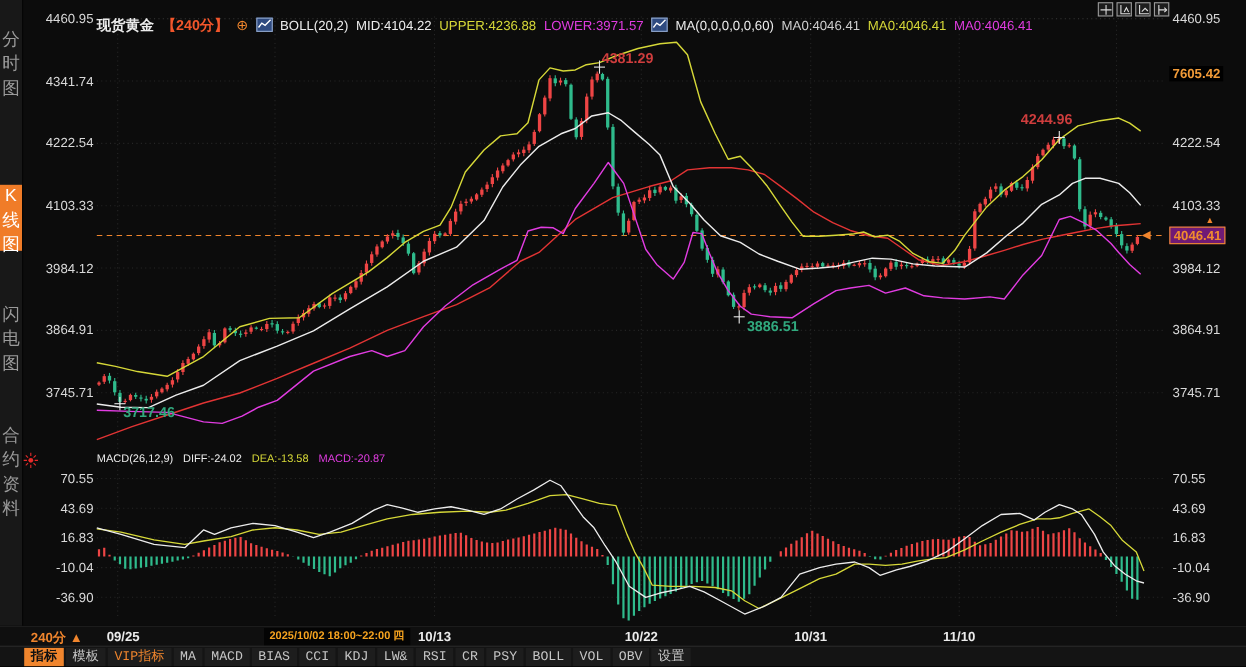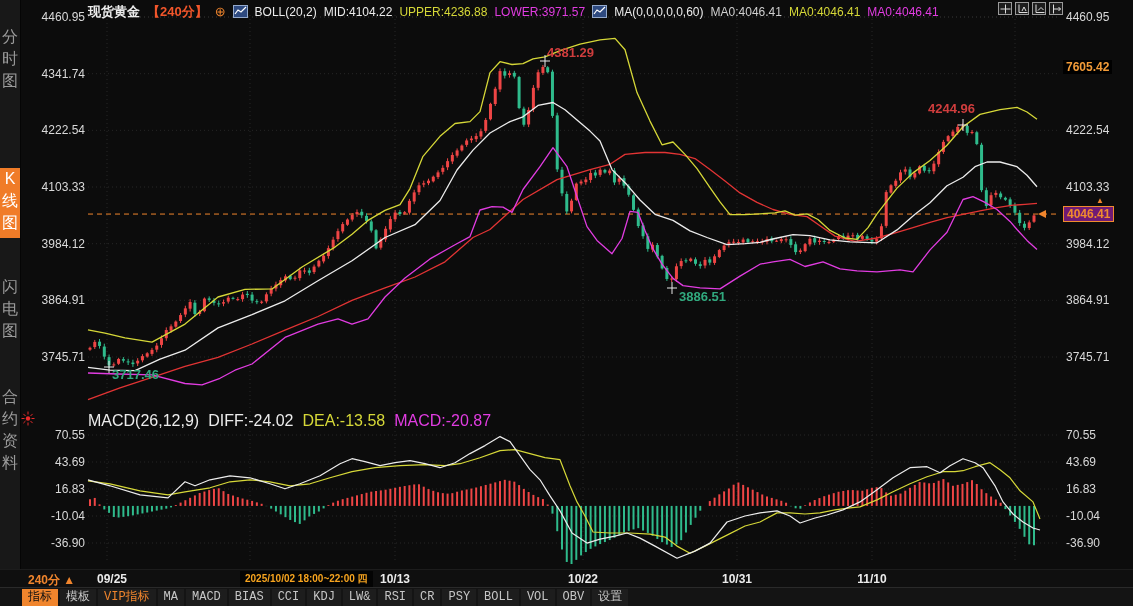--- a/index.html
+++ b/index.html
@@ -5,46 +5,46 @@
   html,body{margin:0;padding:0;background:#000;}
   .app{position:relative;width:1133px;height:606px;background:#0c0c0c;overflow:hidden;
        font-family:"Liberation Sans",sans-serif;-webkit-font-smoothing:antialiased;}
   #chart-svg{position:absolute;left:0;top:0;z-index:1;}
   
   .sidebar{position:absolute;left:0;top:0;width:20px;height:569px;background:#181818;border-right:1px solid #050505;z-index:5;}
   .side-item{position:absolute;left:0;width:20px;color:#9a9a9a;font-size:16px;line-height:22px;text-align:center;word-break:break-all;cursor:pointer;}
   .side-item.active{background:#f07c28;color:#ffffff;}
   .sun-icon{position:absolute;left:21px;top:411px;z-index:6;}
   
-  .hdr{position:absolute;left:88px;top:4px;height:15px;display:flex;align-items:center;gap:7px;z-index:6;font-size:12px;white-space:nowrap;}
+  .hdr{position:absolute;left:88px;top:15px;height:15px;display:flex;align-items:center;gap:7px;z-index:6;font-size:12px;white-space:nowrap;}
   .w{color:#ececec;} .sym{color:#ececec;font-weight:bold;font-size:13px;}
   .per{color:#f2562b;font-weight:bold;font-size:13px;} .yl{color:#d6d838;} .mg{color:#e13ce1;} .gy{color:#cfcfcf;}
   .plus{color:#f0852d;font-size:13px;cursor:pointer;line-height:13px;}
   .mini{width:15px;height:13px;background:#2e4a80;border:1px solid #93a9cc;box-sizing:border-box;display:inline-flex;align-items:center;}
   
   .tr-toolbar{position:absolute;left:998px;top:2px;display:flex;gap:3px;z-index:7;}
   .tbtn{width:14px;height:13px;border:1px solid #9a9a9a;background:#1d1d1d;box-sizing:border-box;display:flex;align-items:center;justify-content:center;cursor:pointer;}
   
   .pl{position:absolute;font-size:12px;color:#d9d9d9;z-index:4;}
   .pl.left{left:30px;width:55px;text-align:right;}
   .pl.right{left:1066px;width:62px;text-align:left;}
   .tag{position:absolute;left:1063px;z-index:6;font-size:12px;font-weight:bold;padding:0 3px;background:#000;color:#f29b38;}
   .tag.boxed{border:1px solid #f08c2e;color:#f08c2e;background:#701a75;}
   .tag-arrow{position:absolute;left:1096px;z-index:6;color:#f0852d;font-size:8px;}
   
-  .macd-hdr{position:absolute;left:88px;top:412px;z-index:4;font-size:16px;display:flex;gap:9px;white-space:nowrap;}
+  .macd-hdr{position:absolute;left:88px;top:412px;z-index:4;font-size:10px;display:flex;gap:9px;white-space:nowrap;}
   
   .xrow{position:absolute;left:0;top:569px;width:1133px;height:18px;background:#0f0f0f;border-top:1px solid #1c1c1c;z-index:6;}
   .period{position:absolute;left:28px;top:2px;color:#f0852d;font-weight:bold;font-size:12px;}
   .dlabel{position:absolute;top:2px;color:#ebebeb;font-weight:bold;font-size:12px;transform:translateX(-50%);white-space:nowrap;}
   .xtooltip{position:absolute;left:240px;top:1px;height:16px;line-height:16px;background:#040404;color:#f7a41f;font-size:10px;font-weight:bold;padding:0 5px;z-index:7;white-space:nowrap;}
   
   .footer{position:absolute;left:0;top:587px;width:1133px;height:19px;background:#141414;border-top:1px solid #2a2a2a;display:flex;align-items:center;padding-left:22px;gap:2px;box-sizing:border-box;z-index:6;font-family:"Liberation Mono",monospace;font-size:12px;}
   .ftab{padding:0 6px;height:17px;line-height:17px;background:#1d1d1d;color:#c6c6c6;cursor:pointer;white-space:nowrap;}
-  .ftab.active{background:#f0852d;color:#111;font-weight:normal;}
+  .ftab.active{background:#f0852d;color:#111;font-weight:bold;}
   .ftab.vip{color:#f0852d;}
   .watermark{position:absolute;left:999px;top:544px;z-index:8;font-size:37px;color:#cccccc;letter-spacing:1px;z-index:9;}
   .marker-label{font-family:"Liberation Sans",sans-serif;font-size:13px;font-weight:bold;}
 </style>
 </head>
 <body>
 
 <div class="app">
 
   <svg id="chart-svg" width="1133" height="606" viewBox="0 0 1133 606">
@@ -681,21 +681,21 @@
       <line x1="667" y1="288" x2="677" y2="288" stroke="#e8e8e8" stroke-width="1"></line>
       <line x1="672" y1="282" x2="672" y2="294" stroke="#e8e8e8" stroke-width="1"></line>
       <text x="679" y="301" fill="#31a97e" class="marker-label">3886.51</text>
       <line x1="104" y1="367" x2="114" y2="367" stroke="#e8e8e8" stroke-width="1"></line>
       <line x1="109" y1="361" x2="109" y2="373" stroke="#e8e8e8" stroke-width="1"></line>
       <text x="112" y="379" fill="#31a97e" class="marker-label">3717.46</text>
     </svg>
 
   <aside class="sidebar" id="sidebar">
       <div class="side-item" style="top: 26px; height: 66px;">分时图</div>
-      <div class="side-item active" style="top: 168px; height: 70px;">K线图</div>
+      <div class="side-item active" style="top: 168px; height: 60px;">K线图</div>
       <div class="side-item" style="top: 276px; height: 66px;">闪电图</div>
       <div class="side-item" style="top: 386px; height: 90px;">合约资料</div>
     </aside>
   <div class="sun-icon">
     <svg width="14" height="15" viewBox="0 0 14 15">
       <circle cx="7" cy="7.5" r="2.2" fill="#e82a2a"></circle>
       <g stroke="#e82a2a" stroke-width="1">
         <line x1="7" y1="0.5" x2="7" y2="3.5"></line>
           <line x1="7" y1="11.5" x2="7" y2="14.5"></line>
         <line x1="0.5" y1="7.5" x2="3.5" y2="7.5"></line>

